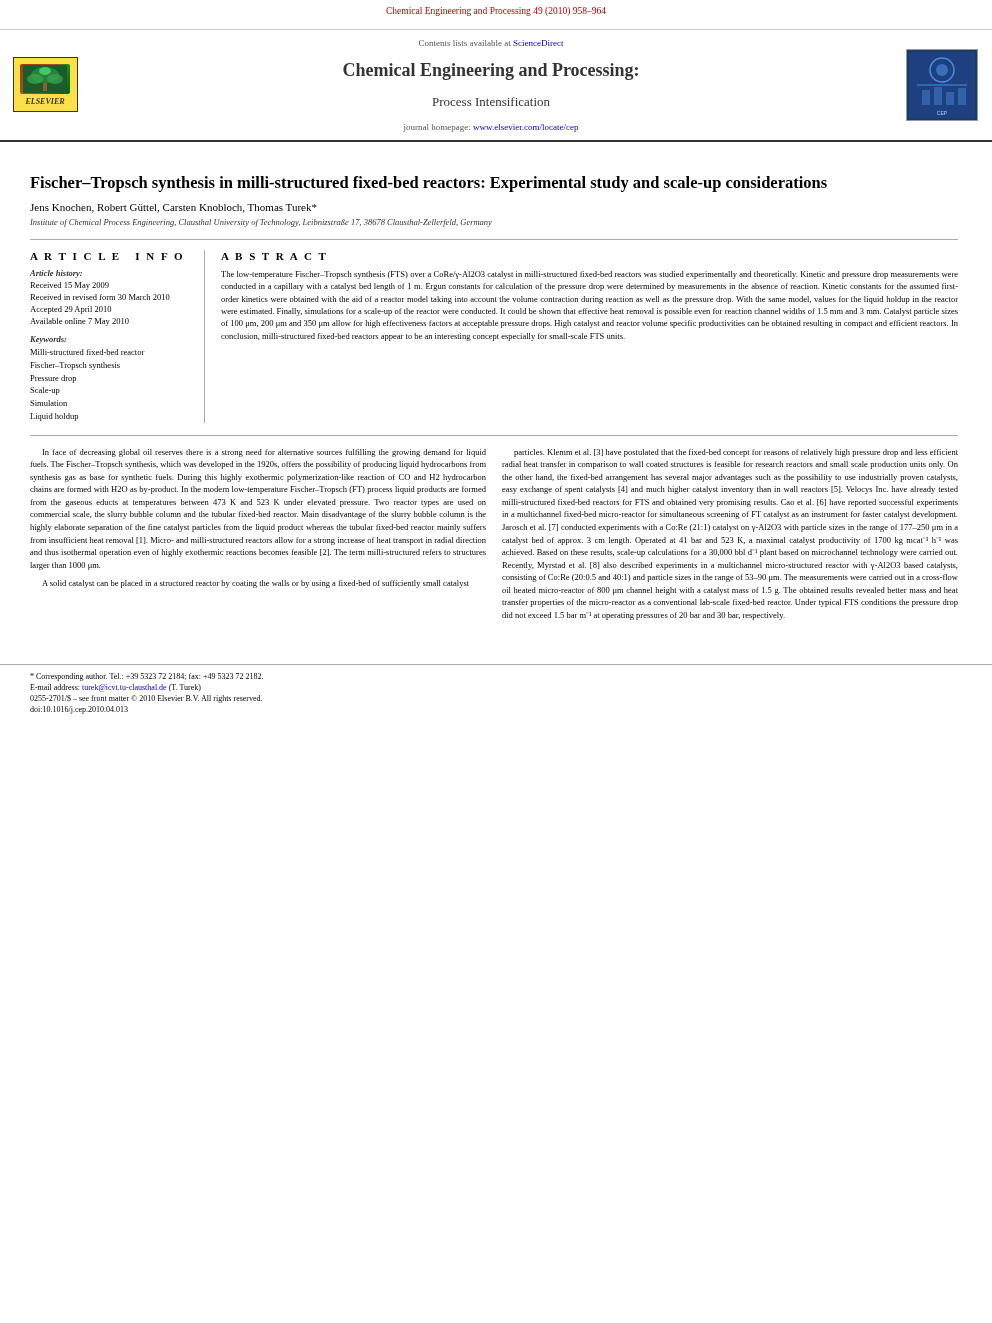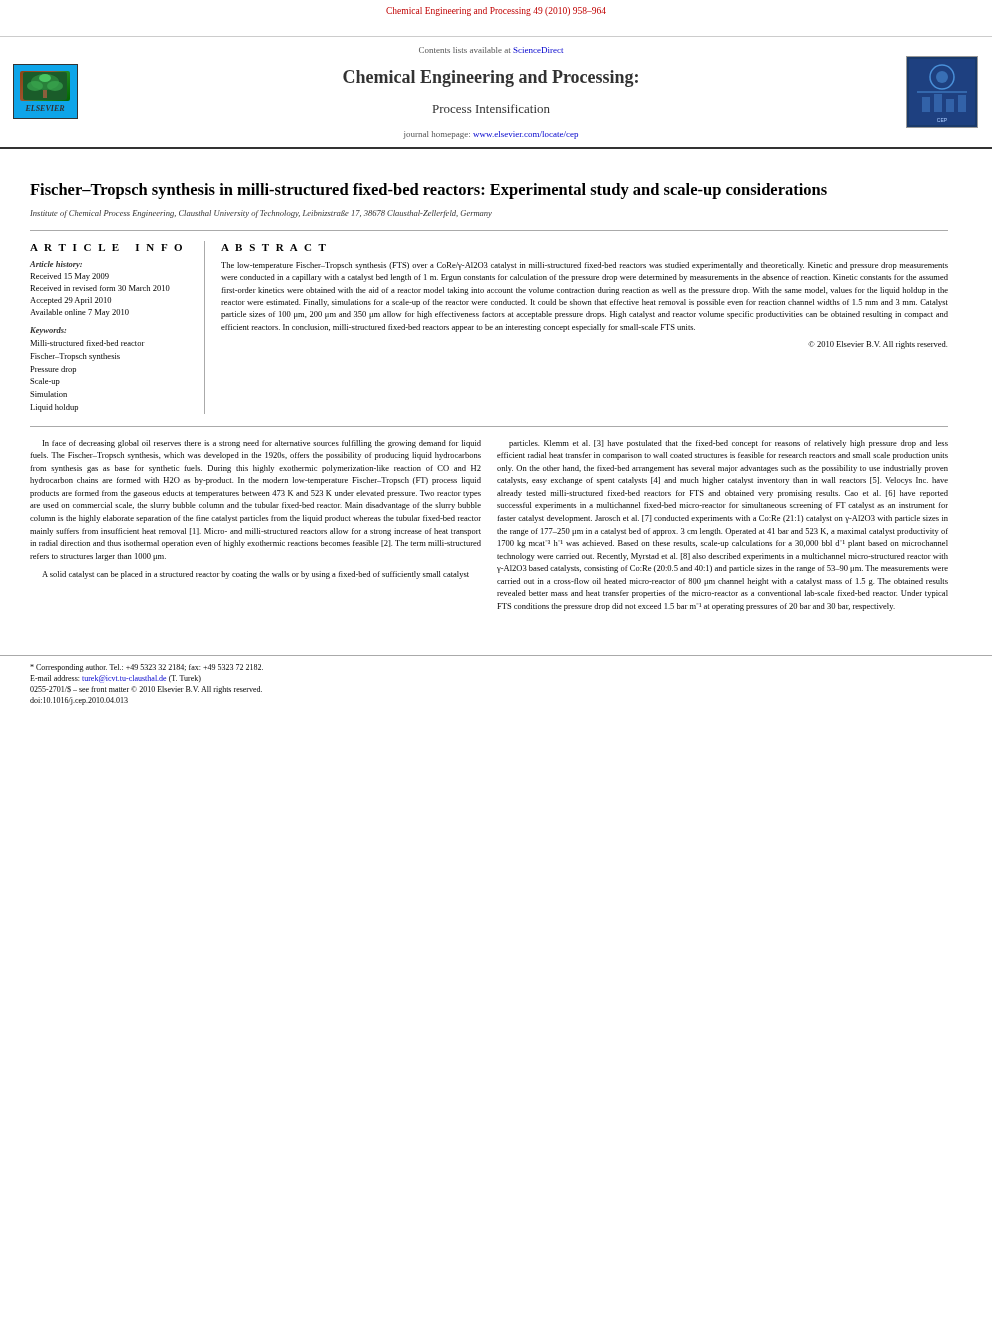--- a/index.html
+++ b/index.html
@@ -13,21 +13,21 @@
     }
     .page-wrapper {
       width: 992px;
       min-height: 1323px;
       background: #fff;
       padding: 0;
     }
     
     .top-bar {
       text-align: center;
-      padding: 6px 0 20px 0;
+      padding: 6px 0 13px 0;
       font-size: 9.5px;
       color: #c00000;
       border-bottom: 1px solid #ccc;
     }
     
     .journal-header {
       display: flex;
       align-items: stretch;
       border-bottom: 2px solid #333;
       padding: 8px 10px;
@@ -43,21 +43,21 @@
       width: 65px;
       height: 55px;
       border: 1.5px solid #333;
       display: flex;
       flex-direction: column;
       align-items: center;
       justify-content: center;
       font-size: 7px;
       font-weight: bold;
       color: #333;
-      background: #0ea5e9;
+      background: #fde047;
     }
     .elsevier-logo .logo-top {
       width: 50px;
       height: 30px;
       background: linear-gradient(135deg, #8B4513 0%, #A0522D 40%, #228B22 60%, #006400 100%);
       margin-bottom: 3px;
       border-radius: 2px;
       display: flex;
       align-items: center;
       justify-content: center;
@@ -119,21 +119,21 @@
       border: 1px solid #999;
       display: flex;
       align-items: center;
       justify-content: center;
       font-size: 6px;
       color: white;
       text-align: center;
     }
     
     .article-body {
-      padding: 16px 44px 16px 30px;
+      padding: 16px 34px 16px 30px;
     }
     
     .article-title {
       font-size: 16.5px;
       font-weight: bold;
       color: #000;
       line-height: 1.3;
       margin-bottom: 8px;
     }
     
@@ -310,20 +310,21 @@
           <text x="35" y="65" text-anchor="middle" fill="#aaccff" font-size="5" font-family="sans-serif">CEP</text>
         </svg>
       </div>
     </div>
   </div>
 
   <div class="article-body">
 
     <div class="article-title" style="margin-top:14px;">Fischer–Tropsch synthesis in milli-structured fixed-bed reactors: Experimental study and scale-up considerations</div>
 
+    <div class="authors">Jens Knochen, Robert Güttel, Carsten Knobloch, Thomas Turek*</div>
 
     <div class="affiliation">Institute of Chemical Process Engineering, Clausthal University of Technology, Leibnizstraße 17, 38678 Clausthal-Zellerfeld, Germany</div>
 
     <div class="two-col">
 
       <div class="col-left">
         <div class="section-heading">A R T I C L E &nbsp; I N F O</div>
         <div class="article-info-label">Article history:</div>
         <div class="article-info-date">Received 15 May 2009</div>
         <div class="article-info-date">Received in revised form 30 March 2010</div>
@@ -336,21 +337,20 @@
           <div class="keyword-item">Pressure drop</div>
           <div class="keyword-item">Scale-up</div>
           <div class="keyword-item">Simulation</div>
           <div class="keyword-item">Liquid holdup</div>
         </div>
       </div>
 
       <div class="col-right">
         <div class="section-heading">A B S T R A C T</div>
         <div class="abstract-text">The low-temperature Fischer–Tropsch synthesis (FTS) over a CoRe/γ-Al2O3 catalyst in milli-structured fixed-bed reactors was studied experimentally and theoretically. Kinetic and pressure drop measurements were conducted in a capillary with a catalyst bed length of 1 m. Ergun constants for calculation of the pressure drop were determined by measurements in the absence of reaction. Kinetic constants for the assumed first-order kinetics were obtained with the aid of a reactor model taking into account the volume contraction during reaction as well as the pressure drop. With the same model, values for the liquid holdup in the reactor were estimated. Finally, simulations for a scale-up of the reactor were conducted. It could be shown that effective heat removal is possible even for reaction channel widths of 1.5 mm and 3 mm. Catalyst particle sizes of 100 μm, 200 μm and 350 μm allow for high effectiveness factors at acceptable pressure drops. High catalyst and reactor volume specific productivities can be obtained resulting in compact and efficient reactors. In conclusion, milli-structured fixed-bed reactors appear to be an interesting concept especially for small-scale FTS units.</div>
-        <div class="copyright">© 2010 Elsevier B.V. All rights reserved.</div>
       </div>
     </div>
 
     <div class="intro-section">
       <div class="two-col-body">
 
         <div class="body-col">
           <p>In face of decreasing global oil reserves there is a strong need for alternative sources fulfilling the growing demand for liquid fuels. The Fischer–Tropsch synthesis, which was developed in the 1920s, offers the possibility of producing liquid hydrocarbons from synthesis gas as base for synthetic fuels. During this highly exothermic polymerization-like reaction of CO and H2 hydrocarbon chains are formed with H2O as by-product. In the modern low-temperature Fischer–Tropsch (FT) process liquid products are formed from the gaseous educts at temperatures between 473 K and 523 K under elevated pressure. Two reactor types are used on commercial scale, the slurry bubble column and the tubular fixed-bed reactor. Main disadvantage of the slurry bubble column is the highly elaborate separation of the fine catalyst particles from the liquid product whereas the tubular fixed-bed reactor mainly suffers from insufficient heat removal [1]. Micro- and milli-structured reactors allow for a strong increase of heat transport in radial direction and thus isothermal operation even of highly exothermic reactions becomes feasible [2]. The term milli-structured refers to structures larger than 1000 μm.</p>
           <p>A solid catalyst can be placed in a structured reactor by coating the walls or by using a fixed-bed of sufficiently small catalyst</p>
         </div>
@@ -358,21 +358,21 @@
         <div class="body-col">
           <p>particles. Klemm et al. [3] have postulated that the fixed-bed concept for reasons of relatively high pressure drop and less efficient radial heat transfer in comparison to wall coated structures is feasible for research reactors and small scale production units only. On the other hand, the fixed-bed arrangement has several major advantages such as the possibility to use industrially proven catalysts, easy exchange of spent catalysts [4] and much higher catalyst inventory than in wall reactors [5]. Velocys Inc. have already tested milli-structured fixed-bed reactors for FTS and obtained very promising results. Cao et al. [6] have reported successful experiments in a multichannel fixed-bed micro-reactor for simultaneous screening of FT catalyst as an instrument for faster catalyst development. Jarosch et al. [7] conducted experiments with a Co:Re (21:1) catalyst on γ-Al2O3 with particle sizes in the range of 177–250 μm in a catalyst bed of approx. 3 cm length. Operated at 41 bar and 523 K, a maximal catalyst productivity of 1700 kg mcat⁻³ h⁻¹ was achieved. Based on these results, scale-up calculations for a 30,000 bbl d⁻¹ plant based on microchannel technology were carried out. Recently, Myrstad et al. [8] also described experiments in a multichannel micro-structured reactor with γ-Al2O3 based catalysts, consisting of Co:Re (20:0.5 and 40:1) and particle sizes in the range of 53–90 μm. The measurements were carried out in a cross-flow oil heated micro-reactor of 800 μm channel height with a catalyst mass of 1.5 g. The obtained results revealed better mass and heat transfer properties of the micro-reactor as a conventional lab-scale fixed-bed reactor. Under typical FTS conditions the pressure drop did not exceed 1.5 bar m⁻¹ at operating pressures of 20 bar and 30 bar, respectively.</p>
         </div>
       </div>
     </div>
 
   </div>
 
   <div class="footer">
     <div class="footnote">
-      <span>* Corresponding author. Tel.: +49 5323 32 2184; fax: +49 5323 72 2182.</span>
+      <span>* Corresponding author. Tel.: +39 5323 72 2184; fax: +49 5323 72 2182.</span>
     </div>
     <div class="footnote">
       <span>E-mail address:</span>
       <span style="color:#0000cc;">turek@icvt.tu-clausthal.de</span>
       <span> (</span><span>T. Turek</span><span>)</span>
     </div>
     <div class="footnote">
       <span>0255-2701/$ – see front matter © 2010 Elsevier B.V. All rights reserved.</span>
     </div>
     <div class="footnote">

